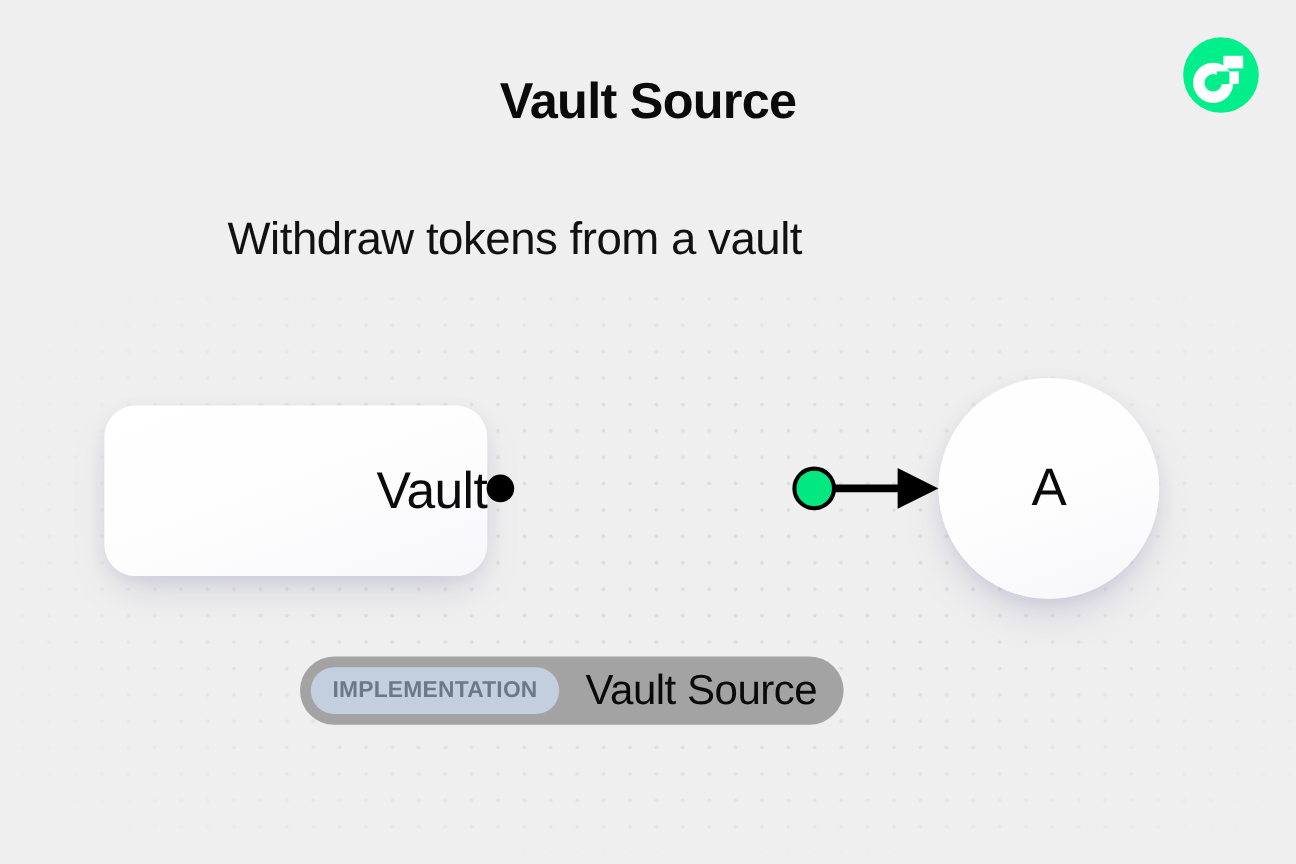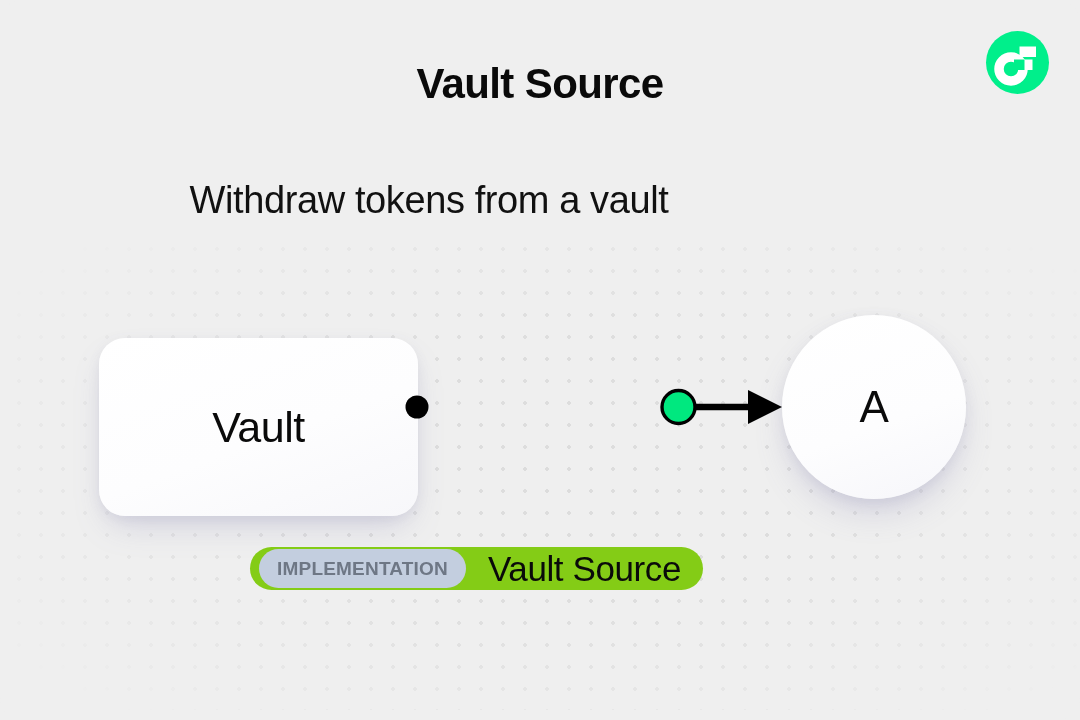--- a/index.html
+++ b/index.html
@@ -85,31 +85,31 @@
   #diagram {
     position: absolute;
     left: 0;
     top: 0;
     width: 1080px;
     height: 720px;
   }
 
   .node-vault {
     position: absolute;
-    left: 99px;
+    left: 87px;
     top: 338px;
     width: 319px;
-    height: 178px;
+    height: 142px;
     border-radius: 26px;
     background: linear-gradient(160deg, #ffffff 0%, #fdfdfe 55%, #f7f7fa 100%);
     box-shadow: 0 16px 34px -10px rgba(118,116,170,0.28),
                 0 4px 12px rgba(120,118,160,0.10);
     display: flex;
     align-items: center;
-    justify-content: center;
+    justify-content: flex-end;
   }
   .node-vault-label {
     font-size: 43px;
     font-weight: 400;
     letter-spacing: -0.5px;
     color: #0a0a0a;
   }
 
   .node-circle {
     position: absolute;
@@ -140,23 +140,23 @@
     width: 1080px;
     height: 720px;
     pointer-events: none;
   }
 
   
   #impl-badge {
     position: absolute;
     left: 250px;
     top: 547px;
-    height: 43px;
+    height: 57px;
     border-radius: 29px;
-    background: #84cc16;
+    background: #a3a3a3;
     display: flex;
     align-items: center;
     padding: 0 22px 0 9px;
     box-sizing: border-box;
   }
   #impl-chip {
     height: 39px;
     border-radius: 20px;
     background: #c3cedf;
     display: flex;

